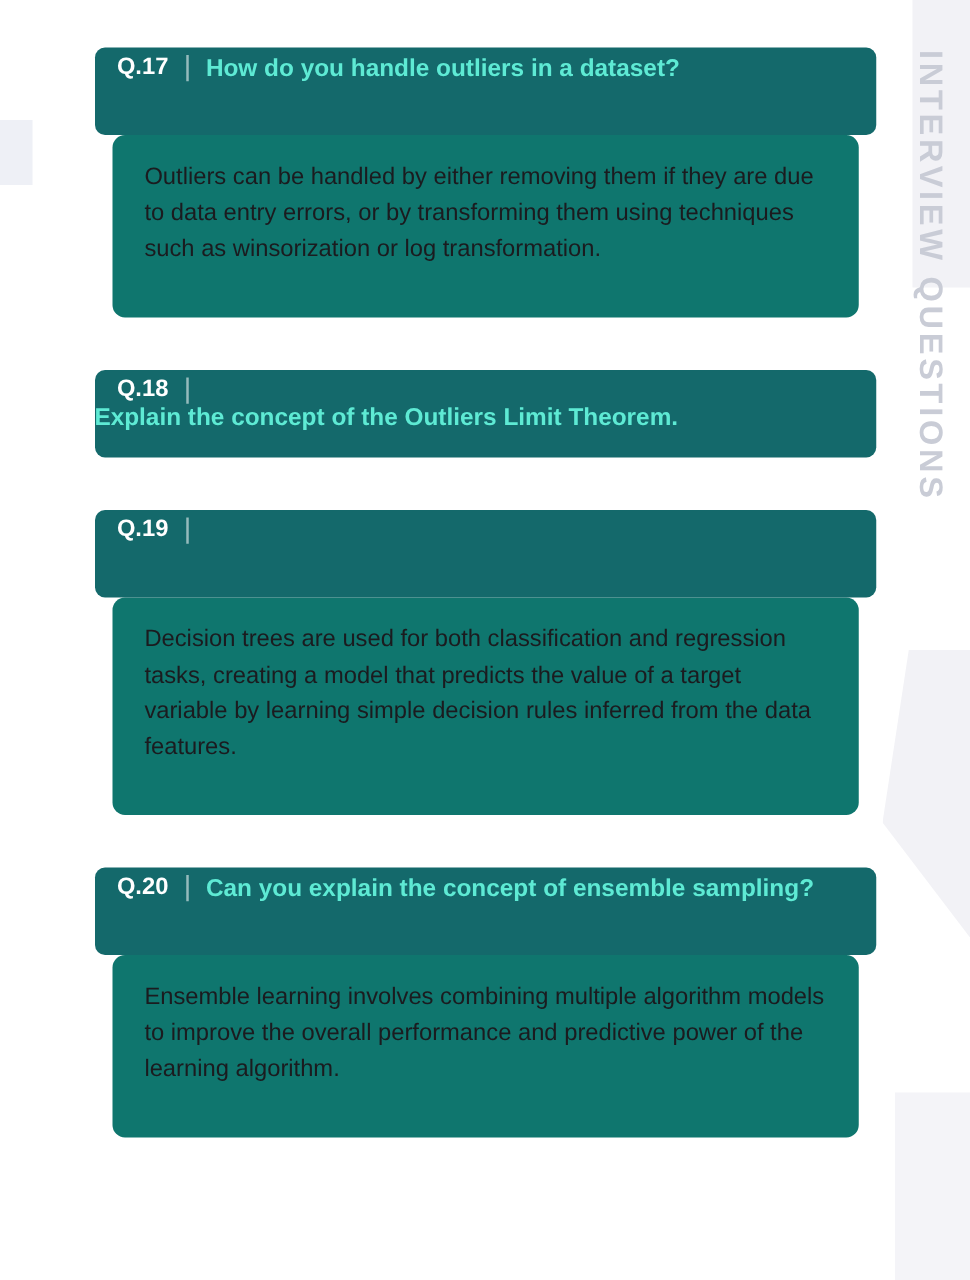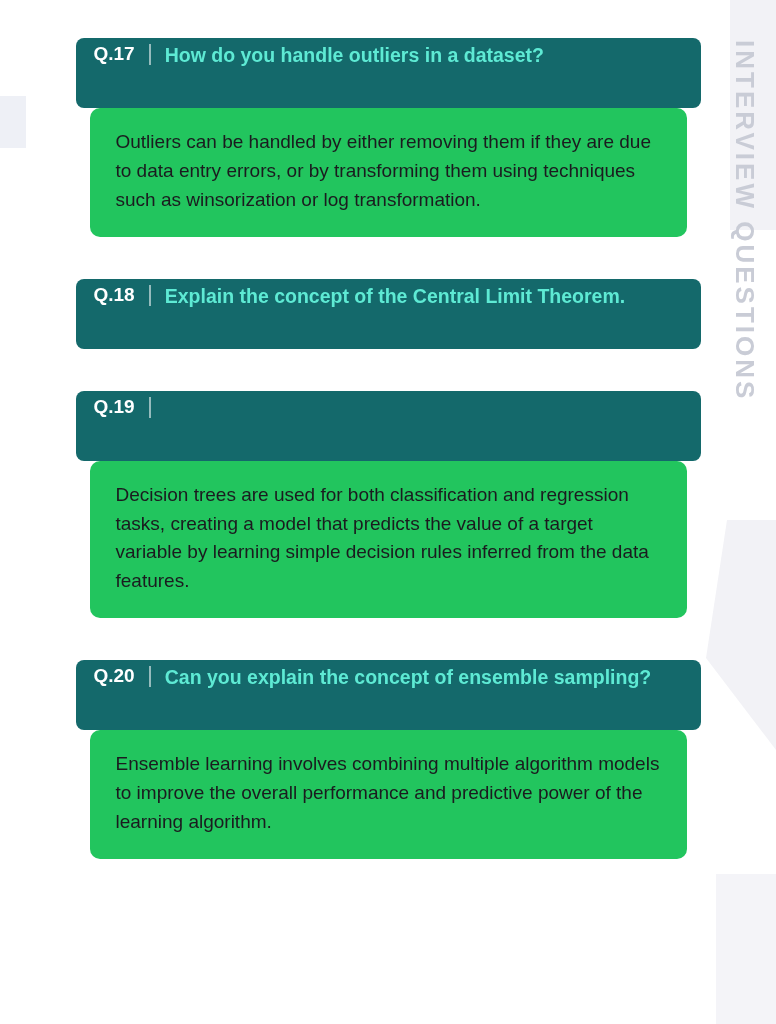--- a/index.html
+++ b/index.html
@@ -104,35 +104,35 @@
   .q-text {
     color: #5eead4;
     font-size: 19.5px;
     font-weight: bold;
     line-height: 1.18;
     padding-right: 6px;
   }
 
   
   .a-panel {
-    background: #22c55e;
+    background: #0f766e;
     border-radius: 10px;
     margin: 0 14px 0 14px;
-    padding: 20px 26px 22px 26px;
+    padding: 20px 26px 39px 26px;
     width: auto;
   }
   .a-text {
     color: #1b1b1f;
     font-size: 19px;
     line-height: 1.52;
     font-weight: normal;
   }
 
   
-  .block-18 .q-header { margin-left: 0; }
+  .block-18 .q-header { margin-left: 0; flex-direction: column; }
   .block-19 .q-header { padding-right: 8px; gap: 48px; }
 </style>
 </head>
 <body>
 
 <div class="bg-shape bg-shape-left"></div>
 <div class="bg-shape bg-shape-topright"></div>
 <div class="bg-shape bg-shape-midright"></div>
 <div class="bg-shape bg-shape-botright"></div>
 
@@ -148,21 +148,21 @@
     <div class="a-panel">
       <div class="a-text">Outliers can be handled by either removing them if they are due to data entry errors, or by transforming them using techniques such as winsorization or log transformation.</div>
     </div>
   </div>
 
   <div class="qa-spacer"></div>
 
   <div class="qa-block block-18">
     <div class="q-header">
       <span class="q-number">Q.18</span>
-      <span class="q-text">Explain the concept of the Central Limit Theorem.</span>
+      <span class="q-text">Explain the concept of the Outliers Limit Theorem.</span>
     </div>
   </div>
 
   <div class="qa-spacer"></div>
 
   <div class="qa-block block-19">
     <div class="q-header">
       <span class="q-number">Q.19</span>
     </div>
     <div class="a-panel">

